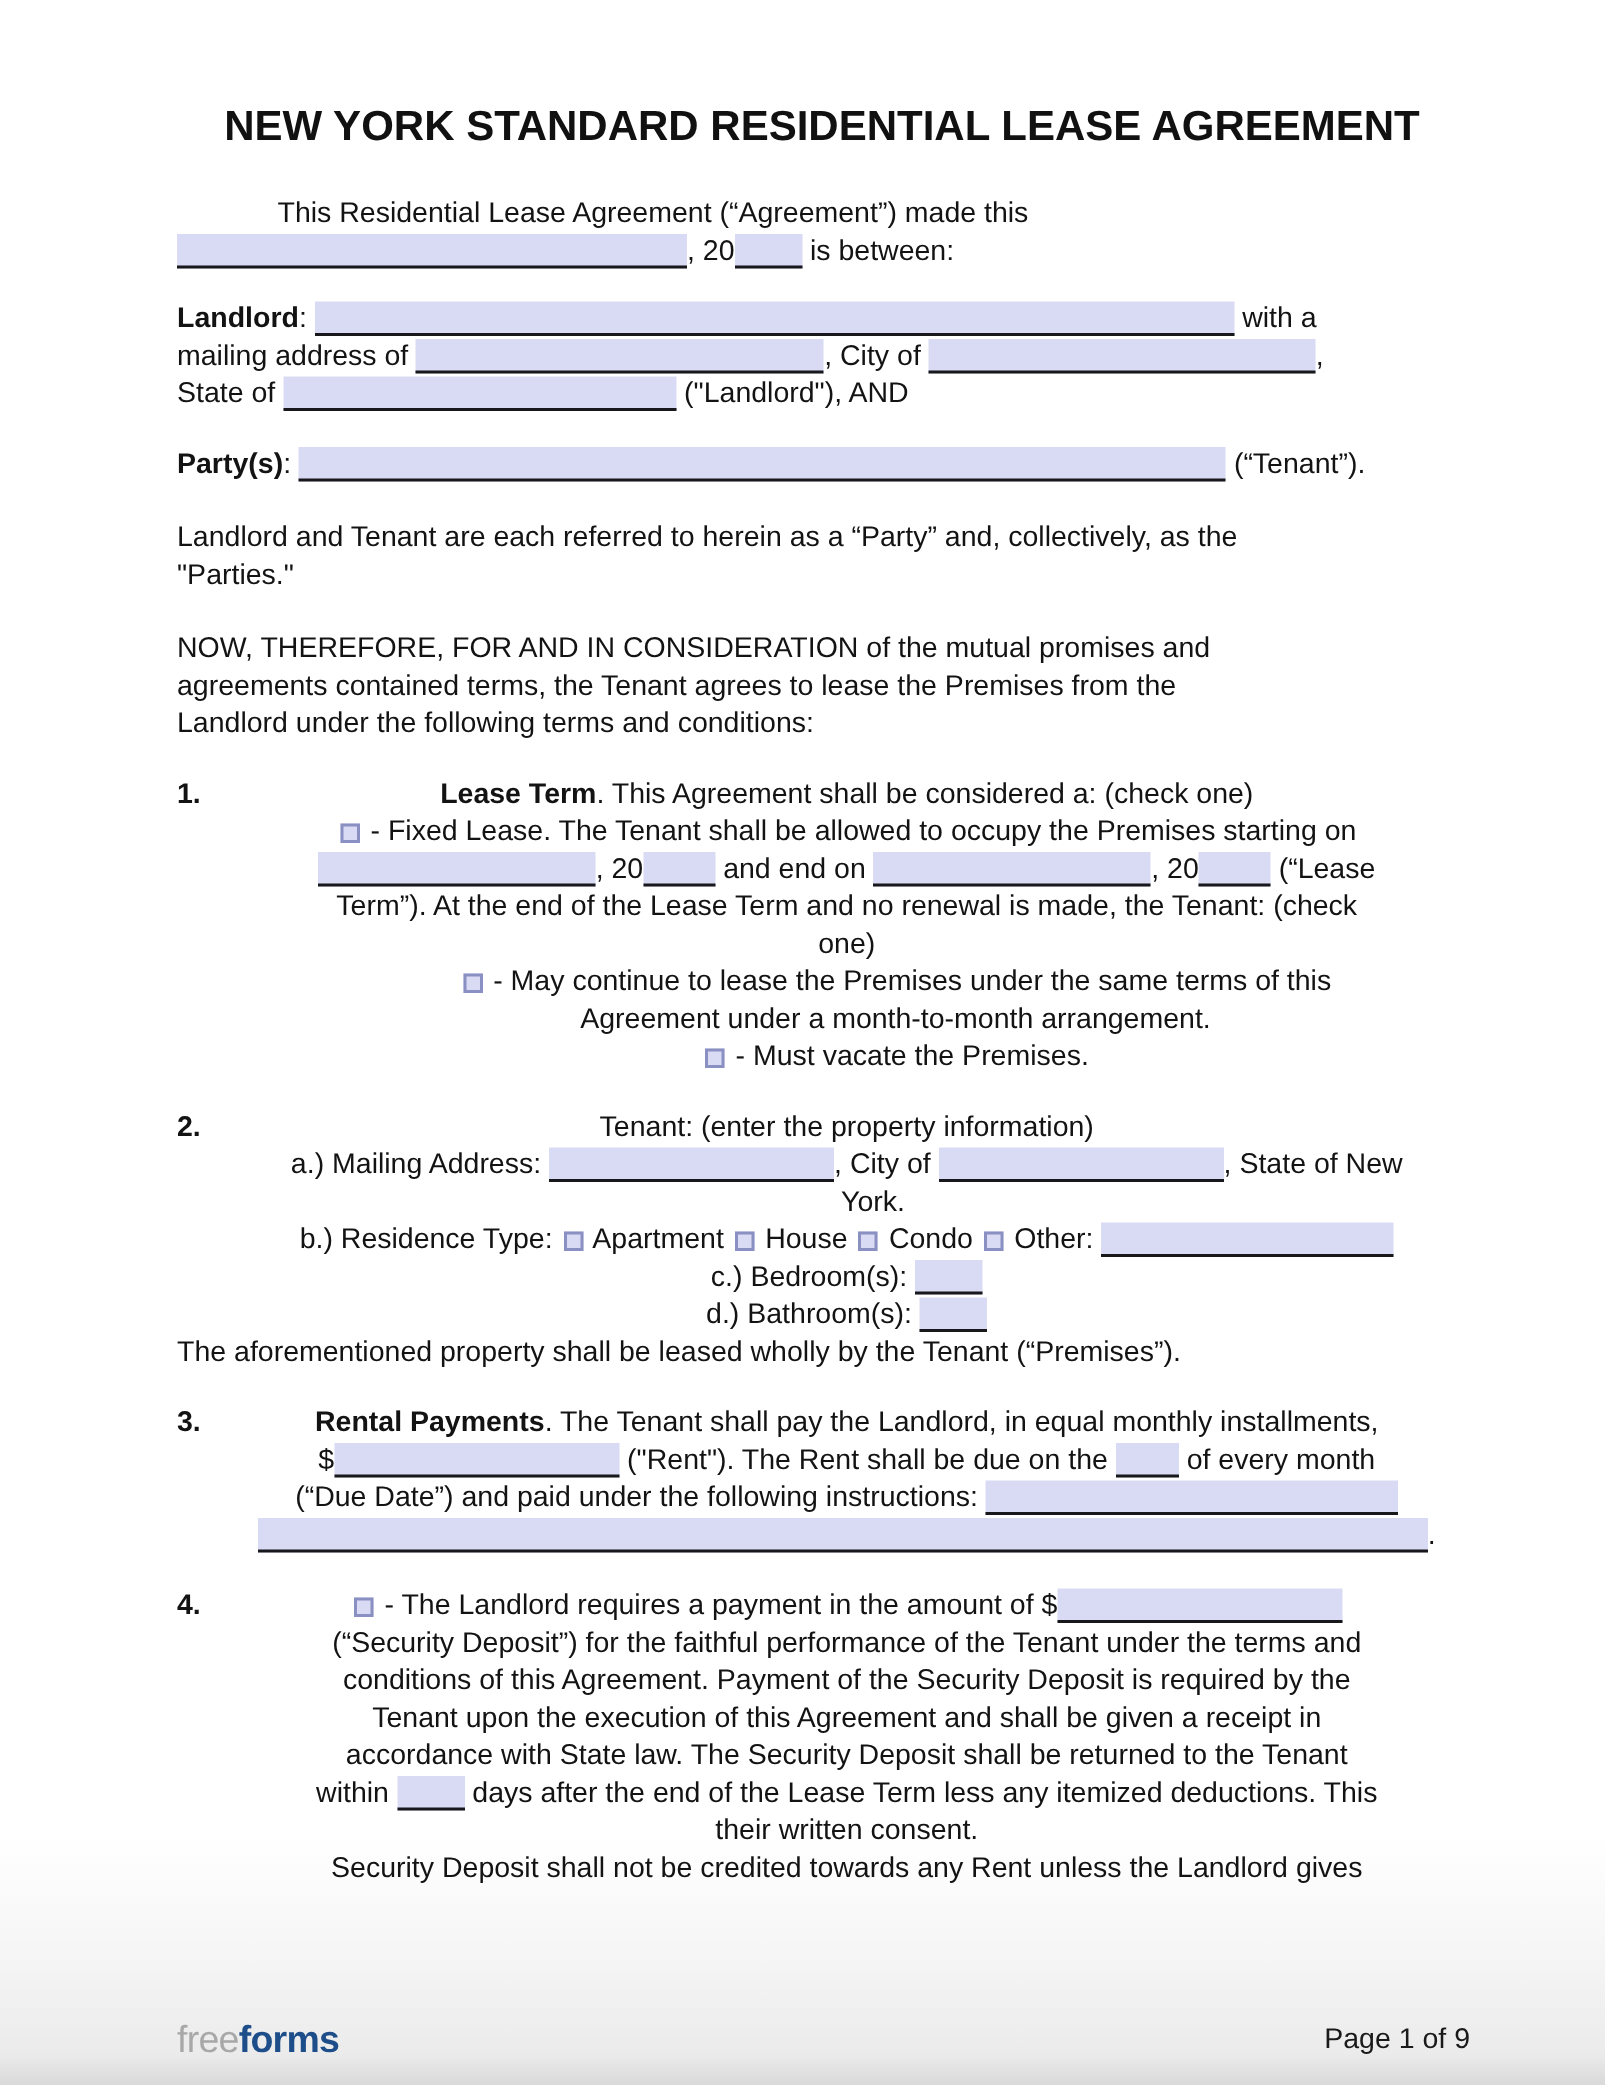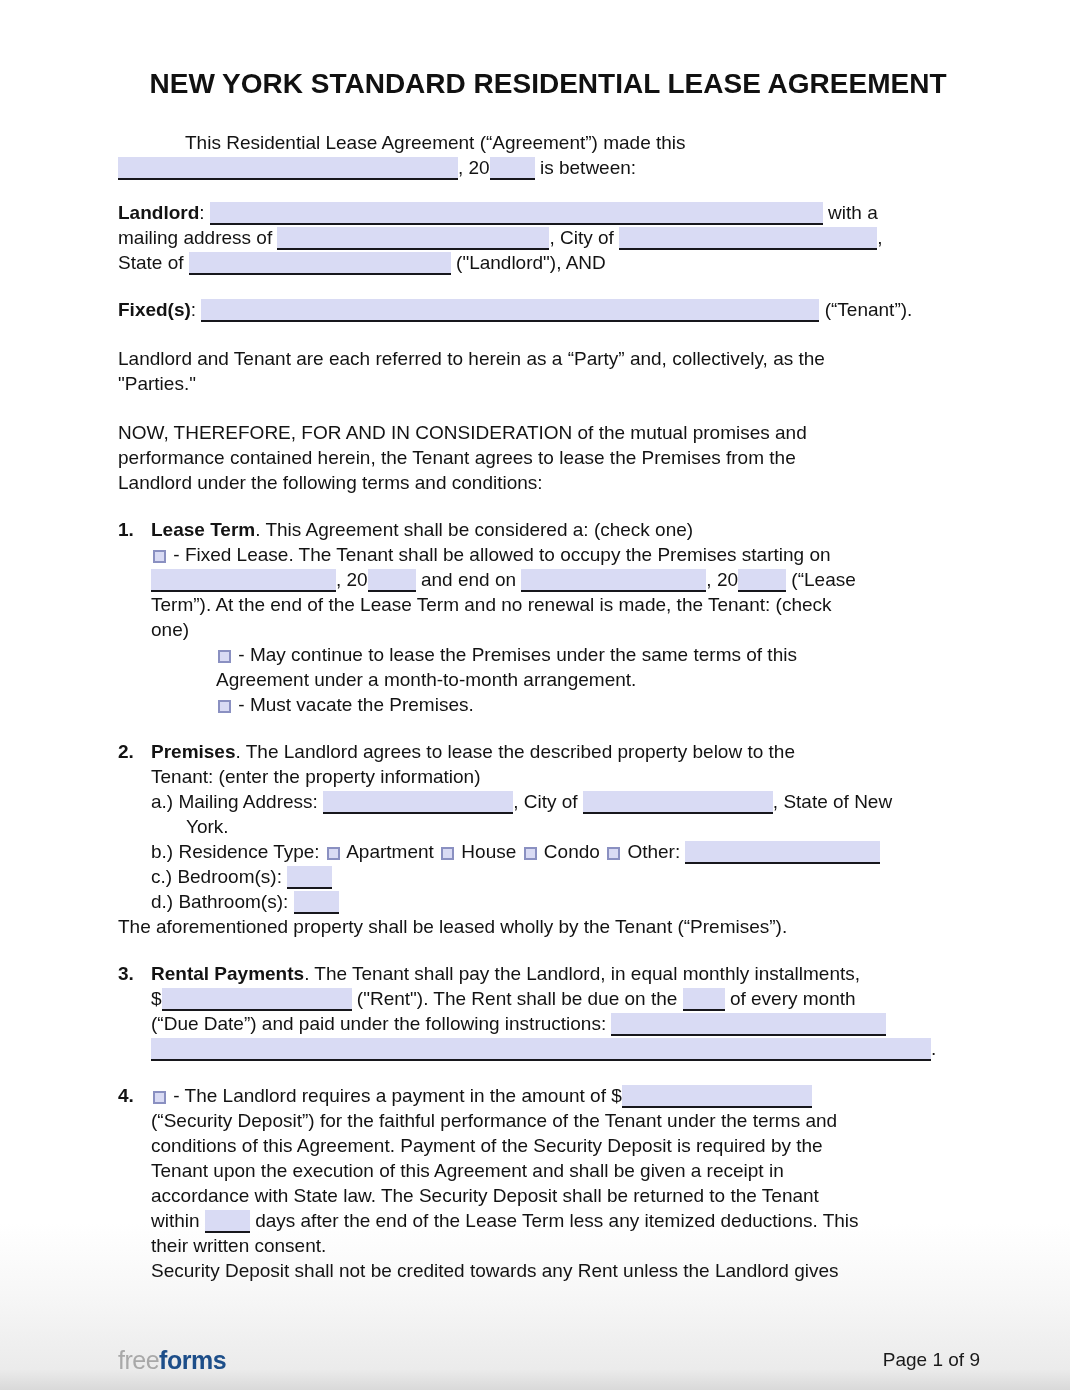--- a/index.html
+++ b/index.html
@@ -13,21 +13,21 @@
   .content { padding: 68px 92px 0 118px; }
   .doc-title { text-align: center; font-size: 28px; line-height: 32px; font-weight: bold; margin: 0 0 30px 0; color: #111; }
   .line { white-space: pre; }
   .b { font-weight: bold; }
   .para { margin: 0 0 22px 0; }
   .mb20 { margin-bottom: 20px; }
   .mb24 { margin-bottom: 24px; }
   .mb0 { margin-bottom: 0; }
   .item { display: flex; margin: 22px 0; }
   .inum { width: 33px; flex: none; font-weight: bold; }
-  .ibody { flex: 1; min-width: 0; }
+  .ibody { flex: 1; min-width: 0; text-align: center; }
   .ind1 { padding-left: 65px; }
   .ind2 { padding-left: 35px; }
   .indent-first { padding-left: 67px; }
   .field {
     display: inline-block; background: #d9dbf4; border-bottom: 2px solid #17171c;
     height: 23px; vertical-align: -6px;
   }
   .cb {
     display: inline-block; width: 13px; height: 13px; background: #d9dbf4;
     border: 2px solid #8a90c1; vertical-align: -2px; margin: 0 2px;
@@ -57,52 +57,51 @@
       <div class="line"><span class="field w340"></span><span>, 20</span><span class="field w45"></span><span> is between:</span></div>
     </div>
 
     <div class="para">
       <div class="line"><span class="b">Landlord</span><span>: </span><span class="field w613"></span><span> with a</span></div>
       <div class="line"><span>mailing address of </span><span class="field w272"></span><span>, City of </span><span class="field w258"></span><span>,</span></div>
       <div class="line"><span>State of </span><span class="field w262"></span><span> ("Landlord"), AND</span></div>
     </div>
 
     <div class="para mb24">
-      <div class="line"><span class="b">Fixed(s)</span><span>: </span><span class="field w618"></span><span> (“Tenant”).</span></div>
+      <div class="line"><span class="b">Party(s)</span><span>: </span><span class="field w618"></span><span> (“Tenant”).</span></div>
     </div>
 
     <div class="para mb24">
       <div class="line">Landlord and Tenant are each referred to herein as a “Party” and, collectively, as the</div>
       <div class="line">"Parties."</div>
     </div>
 
     <div class="para mb0">
       <div class="line">NOW, THEREFORE, FOR AND IN CONSIDERATION of the mutual promises and</div>
-      <div class="line">performance contained herein, the Tenant agrees to lease the Premises from the</div>
+      <div class="line">agreements contained terms, the Tenant agrees to lease the Premises from the</div>
       <div class="line">Landlord under the following terms and conditions:</div>
     </div>
 
     <div class="item">
       <div class="inum">1.</div>
       <div class="ibody">
         <div class="line"><span class="b">Lease Term</span><span>. This Agreement shall be considered a: (check one)</span></div>
         <div class="line"><span class="cb"></span><span> - Fixed Lease. The Tenant shall be allowed to occupy the Premises starting on</span></div>
         <div class="line"><span class="field w185"></span><span>, 20</span><span class="field w48"></span><span> and end on </span><span class="field w185"></span><span>, 20</span><span class="field w48"></span><span> (“Lease</span></div>
         <div class="line">Term”). At the end of the Lease Term and no renewal is made, the Tenant: (check</div>
         <div class="line">one)</div>
         <div class="line ind1"><span class="cb"></span><span> - May continue to lease the Premises under the same terms of this</span></div>
         <div class="line ind1">Agreement under a month-to-month arrangement.</div>
         <div class="line ind1"><span class="cb"></span><span> - Must vacate the Premises.</span></div>
       </div>
     </div>
 
     <div class="item mb0" style="margin-bottom:0">
       <div class="inum">2.</div>
       <div class="ibody">
-        <div class="line"><span class="b">Premises</span><span>. The Landlord agrees to lease the described property below to the</span></div>
         <div class="line">Tenant: (enter the property information)</div>
         <div class="line"><span>a.) Mailing Address: </span><span class="field w190"></span><span>, City of </span><span class="field w190"></span><span>, State of New</span></div>
         <div class="line ind2">York.</div>
         <div class="line"><span>b.) Residence Type: </span><span class="cb"></span><span> Apartment </span><span class="cb"></span><span> House </span><span class="cb"></span><span> Condo </span><span class="cb"></span><span> Other: </span><span class="field w195"></span></div>
         <div class="line"><span>c.) Bedroom(s): </span><span class="field w45"></span></div>
         <div class="line"><span>d.) Bathroom(s): </span><span class="field w45"></span></div>
       </div>
     </div>
     <div class="line">The aforementioned property shall be leased wholly by the Tenant (“Premises”).</div>
 

